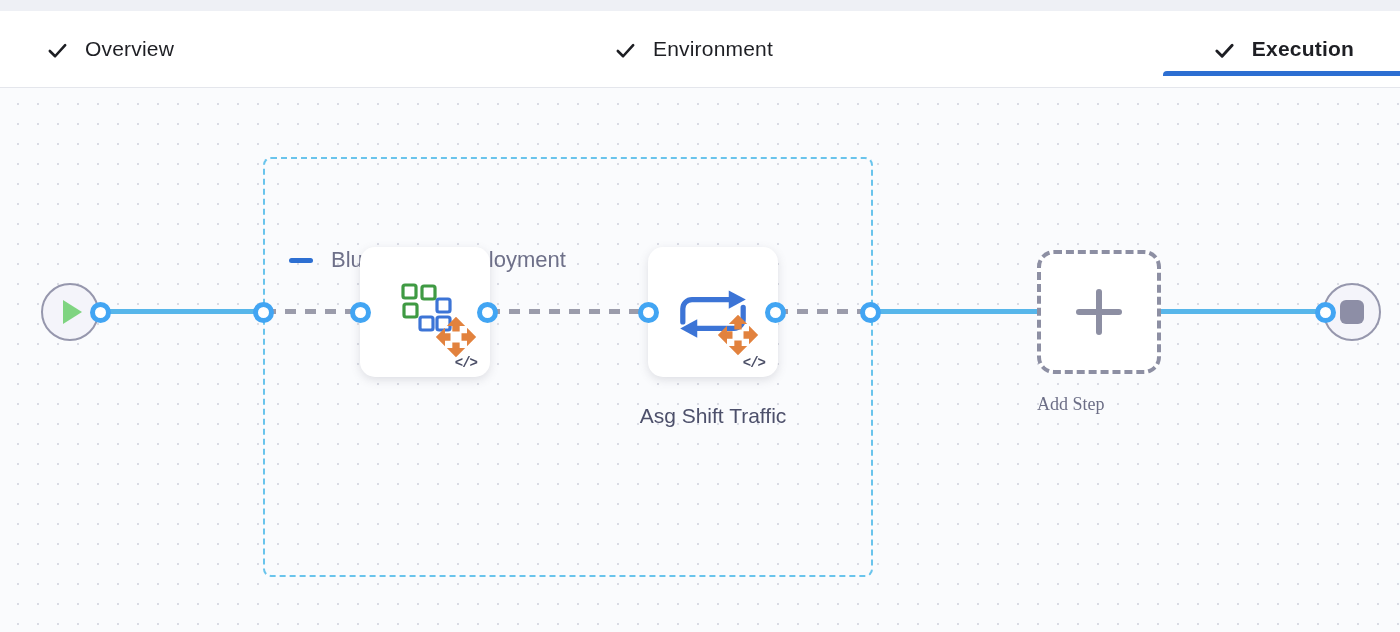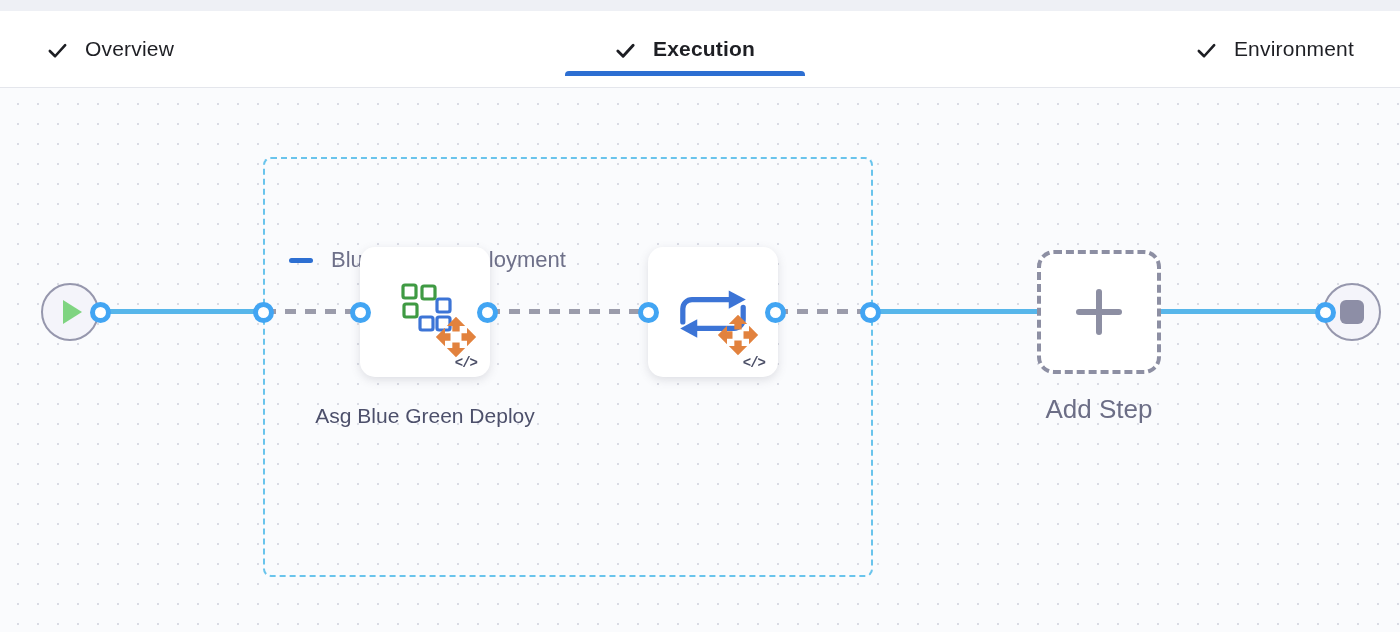--- a/index.html
+++ b/index.html
@@ -95,57 +95,57 @@
     background: #ffffff; border: 4px dashed #8d8fa3; border-radius: 17px; z-index: 4;
     display: flex; align-items: center; justify-content: center; cursor: pointer;
   }
   .plus-icon { position: relative; width: 46px; height: 46px; }
   .plus-icon::before, .plus-icon::after {
     content: ""; position: absolute; background: #8d8fa3; border-radius: 3px;
   }
   .plus-icon::before { left: 50%; top: 0; width: 6px; height: 100%; transform: translateX(-50%); }
   .plus-icon::after  { top: 50%; left: 0; height: 6px; width: 100%; transform: translateY(-50%); }
   .add-step-label {
-    position: absolute; left: 1037px; top: 306px; width: 124px; text-align: center;
-    font-size: 26px; color: #6c6e86; z-index: 4;
+    position: absolute; left: 1037px; top: 306px; width: 124px; 
+    font-size: 18px; color: #6c6e86; z-index: 4; font-family: Liberation Serif, serif;
   }
 </style>
 </head>
 <body>
 
 <div class="top-strip"></div>
 
 <div class="tabbar">
   <div class="tab">
     <span class="check-icon">
       <svg width="23" height="23" viewBox="0 0 24 24">
           <path d="M4 12.5 L9.5 18 L20 6.5" stroke="#1d1e23" stroke-width="2.7" fill="none" stroke-linecap="round" stroke-linejoin="round"></path>
         </svg>
     </span>
     <span>Overview</span>
 
   </div>
+  <div class="tab">
+    <span class="check-icon">
+      <svg width="23" height="23" viewBox="0 0 24 24">
+          <path d="M4 12.5 L9.5 18 L20 6.5" stroke="#1d1e23" stroke-width="2.7" fill="none" stroke-linecap="round" stroke-linejoin="round"></path>
+        </svg>
+    </span>
+    <span>Environment</span>
+
+  </div>
   <div class="tab active">
     <span class="check-icon">
       <svg width="23" height="23" viewBox="0 0 24 24">
           <path d="M4 12.5 L9.5 18 L20 6.5" stroke="#1d1e23" stroke-width="3" fill="none" stroke-linecap="round" stroke-linejoin="round"></path>
         </svg>
     </span>
     <span>Execution</span>
     <span class="underline"></span>
   </div>
-  <div class="tab">
-    <span class="check-icon">
-      <svg width="23" height="23" viewBox="0 0 24 24">
-          <path d="M4 12.5 L9.5 18 L20 6.5" stroke="#1d1e23" stroke-width="2.7" fill="none" stroke-linecap="round" stroke-linejoin="round"></path>
-        </svg>
-    </span>
-    <span>Environment</span>
-
-  </div>
 </div>
 
 <div class="canvas">
 
   <div class="stage-group">
     <div class="stage-header">
       <span class="collapse-icon"></span>
       <span class="stage-label">Blue Green Deployment</span>
     </div>
   </div>
@@ -182,21 +182,21 @@
       <path d="M44 4 L57 11 L44 18 Z" fill="#3c74d6"></path>
       <path d="M55 17 V26 a7 7 0 0 1 -7 7 H20" fill="none" stroke="#3c74d6" stroke-width="4" stroke-linecap="round"></path>
       <path d="M20 26 L7 33 L20 40 Z" fill="#3c74d6"></path>
     </svg>
     <svg class="move-icon" style="left:68px; top:66px;" width="44" height="44" viewBox="0 0 24 24">
       <path fill="#e2823e" d="M10 9h4V6h3l-5-5-5 5h3v3zm-1 1H6V7l-5 5 5 5v-3h3v-4zm14 2-5-5v3h-3v4h3v3l5-5zm-9 3h-4v3H7l5 5 5-5h-3v-3z"></path>
     </svg>
     <span class="code-badge">&lt;/&gt;</span>
   </div>
 
-  <div class="step-label" style="left:315px;">Asg Blue Green Deploy</div>
+  <div class="step-label" style="left:603px;">Asg Shift Traffic</div>
 
   <div class="add-step-node">
     <span class="plus-icon"></span>
   </div>
   <div class="add-step-label">Add Step</div>
 
   <div class="terminal-node" style="left:1323px;">
     <span class="stop-icon"></span>
   </div>
 

